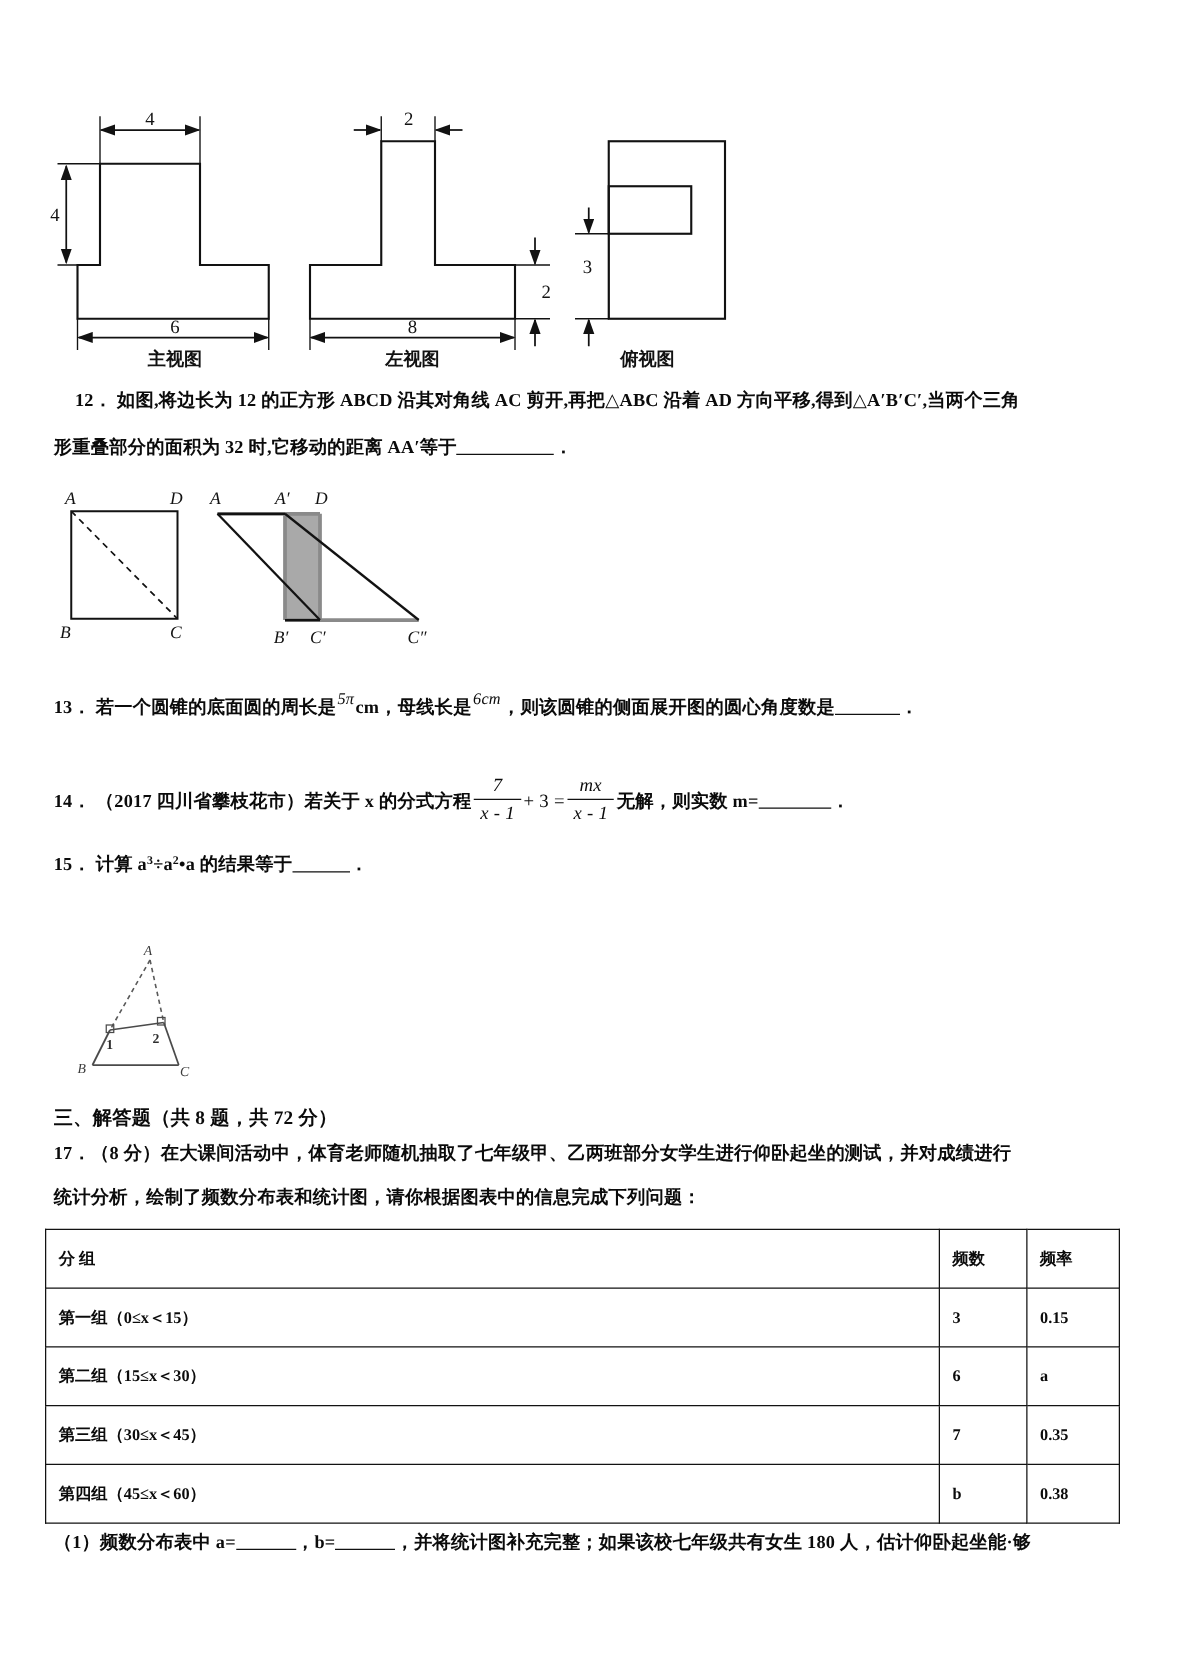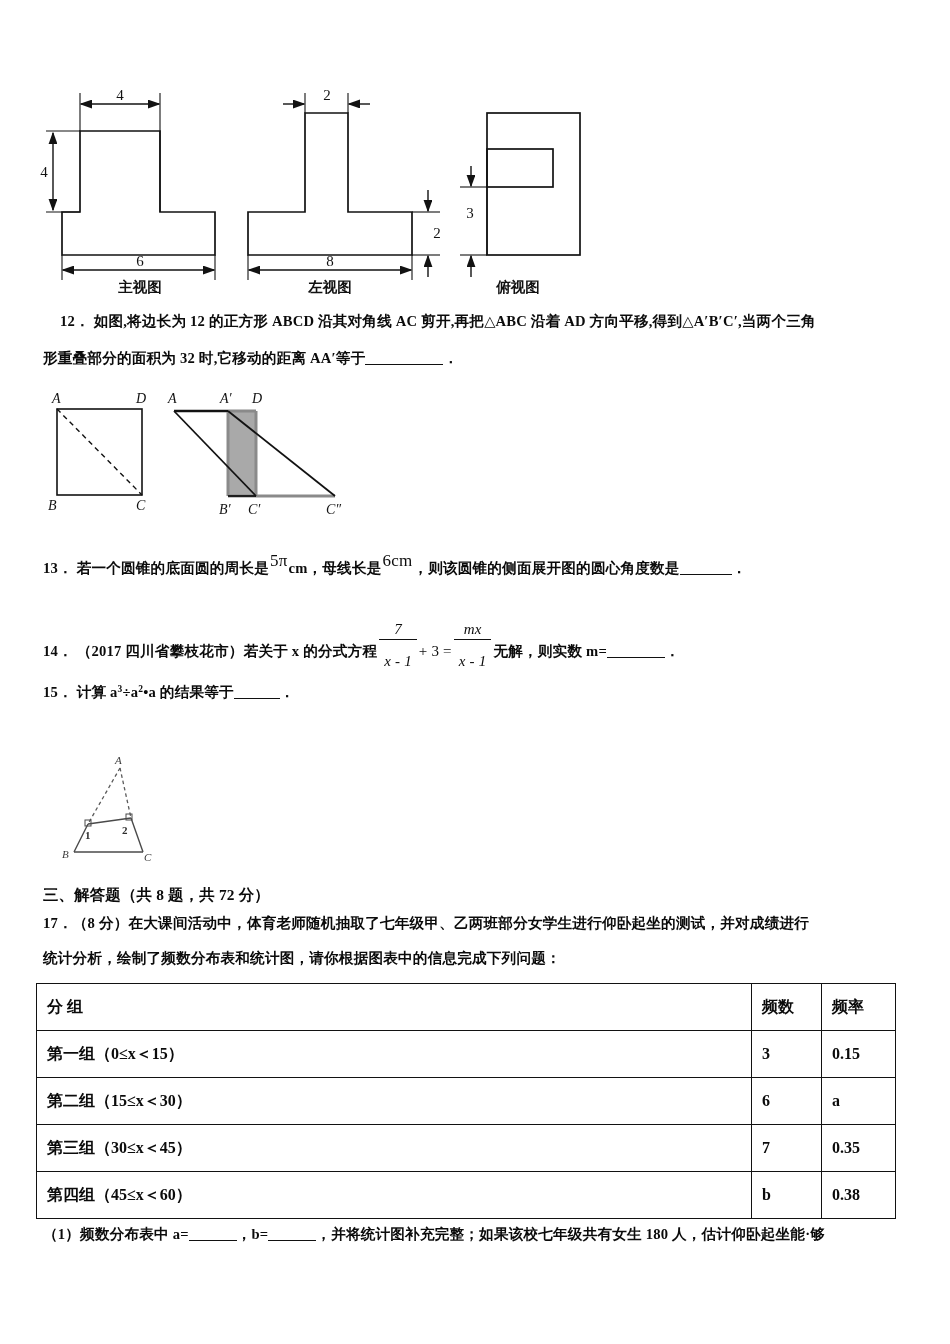--- a/index.html
+++ b/index.html
@@ -32,37 +32,38 @@
     display:inline-block;
     vertical-align:-0.62em;
     text-align:center;
     font-style:italic;
     font-weight:normal;
     font-size:15px;
     margin:0 2px;
   }
   .frac .top{display:block;padding:0 5px;line-height:1.05;}
   .frac .bar{display:block;border-top:1.4px solid #111;margin:1px 0;}
-  .frac .bot{display:block;padding:12px 5px;line-height:1.15;}
+  .frac .bot{display:block;padding:2px 5px;line-height:1.15;}
 
   .sup-raise{
     display:inline-block;
+    font-style:italic;
     font-weight:normal;
-    font-size:17px;
+    font-size:13px;
     vertical-align:7px;
     margin:0 1px;
   }
   sup{font-size:9.5px;vertical-align:5px;}
 
   
   table.freq{
     position:absolute;
     border-collapse:collapse;
     table-layout:fixed;
-    font-size:16px;
+    font-size:13px;
     font-weight:bold;
   }
   table.freq td{
     border:1.6px solid #121212;
     padding:0 10px;
     height:46px;
     vertical-align:middle;
     white-space:nowrap;
   }
   .col-group{width:715px;}

